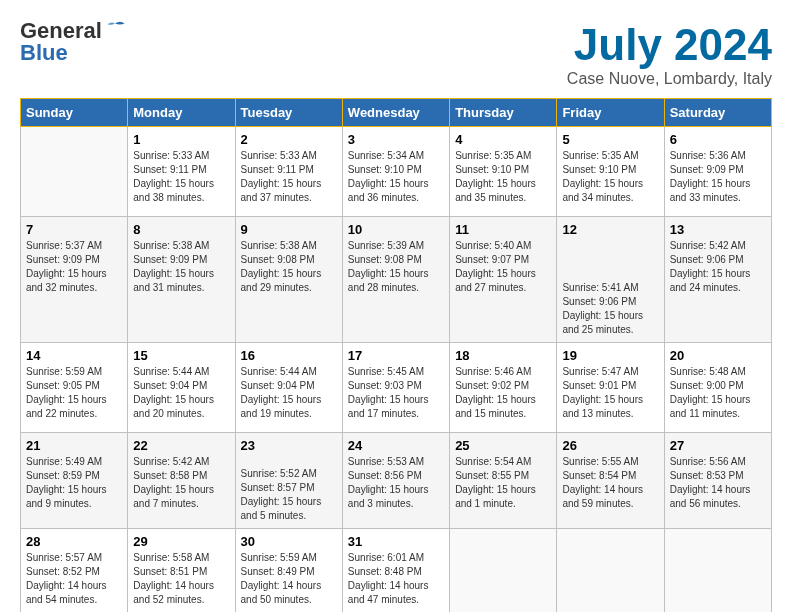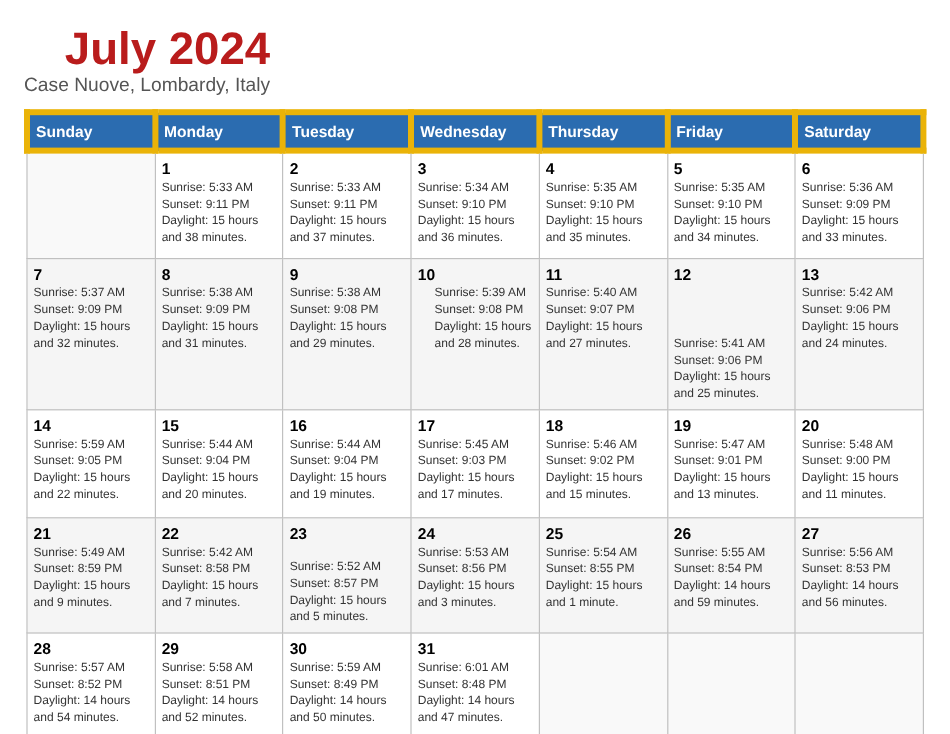--- a/index.html
+++ b/index.html
@@ -30,42 +30,42 @@
     .logo-blue {
       font-size: 22px;
       font-weight: bold;
       color: #2b6cb0;
       line-height: 1;
     }
     .title-section {
       text-align: right;
     }
     .month-year {
-      font-size: 38px;
-      font-weight: bold;
-      color: #b91c1c;
+      font-size: 44px;
+      font-weight: bold;
+      color: #0369a1;
     }
     .location {
       font-size: 16px;
       color: #555;
       text-align: right;
     }
     table {
       width: 100%;
       border-collapse: collapse;
       font-size: 10.5px;
     }
     thead tr th {
       background-color: #2b6cb0;
       color: #fff;
       padding: 6px 5px;
       text-align: left;
       font-size: 13px;
       font-weight: bold;
-      border: 5px solid #eab308;
+      border: 1px solid #eab308;
     }
     tbody tr td {
       vertical-align: top;
       border: 1px solid #c0c0c0;
       padding: 5px 5px;
       min-height: 80px;
       height: 90px;
       width: 14.28%;
     }
     .day-num {
@@ -86,20 +86,30 @@
       background-color: #fff;
     }
     tbody tr:nth-child(even) {
       background-color: #f5f5f5;
     }
   </style>
 </head>
 <body>
 
 <div class="header">
+  <div class="logo">
+    <div style="display:flex;align-items:center;">
+      <span class="logo-general">General</span>
+      <svg width="22" height="22" viewBox="0 0 30 25" style="margin-left:2px;margin-top:-4px;">
+        <path d="M15 5 Q22 0 28 5 Q22 8 15 5Z" fill="#2b6cb0"></path>
+        <path d="M15 5 Q10 2 5 6 Q10 8 15 5Z" fill="#5a9fd4"></path>
+      </svg>
+    </div>
+    <span class="logo-blue">Blue</span>
+  </div>
   <div class="title-section">
     <div class="month-year">July 2024</div>
     <div class="location">Case Nuove, Lombardy, Italy</div>
   </div>
 </div>
 
 <table>
   <thead>
     <tr>
     <th>Sunday</th>
@@ -174,21 +184,21 @@
         </td>
         <td>
           <span class="day-num">9</span>
           <div class="day-info" style="white-space: pre-line;">Sunrise: 5:38 AM
 Sunset: 9:08 PM
 Daylight: 15 hours
 and 29 minutes.</div>
         </td>
         <td>
           <span class="day-num">10</span>
-          <div class="day-info" style="white-space: pre-line; margin-left: 14px;">Sunrise: 5:39 AM
+          <div class="day-info" style="white-space: pre-line;">Sunrise: 5:39 AM
 Sunset: 9:08 PM
 Daylight: 15 hours
 and 28 minutes.</div>
         </td>
         <td>
           <span class="day-num">11</span>
           <div class="day-info" style="white-space: pre-line;">Sunrise: 5:40 AM
 Sunset: 9:07 PM
 Daylight: 15 hours
 and 27 minutes.</div>

